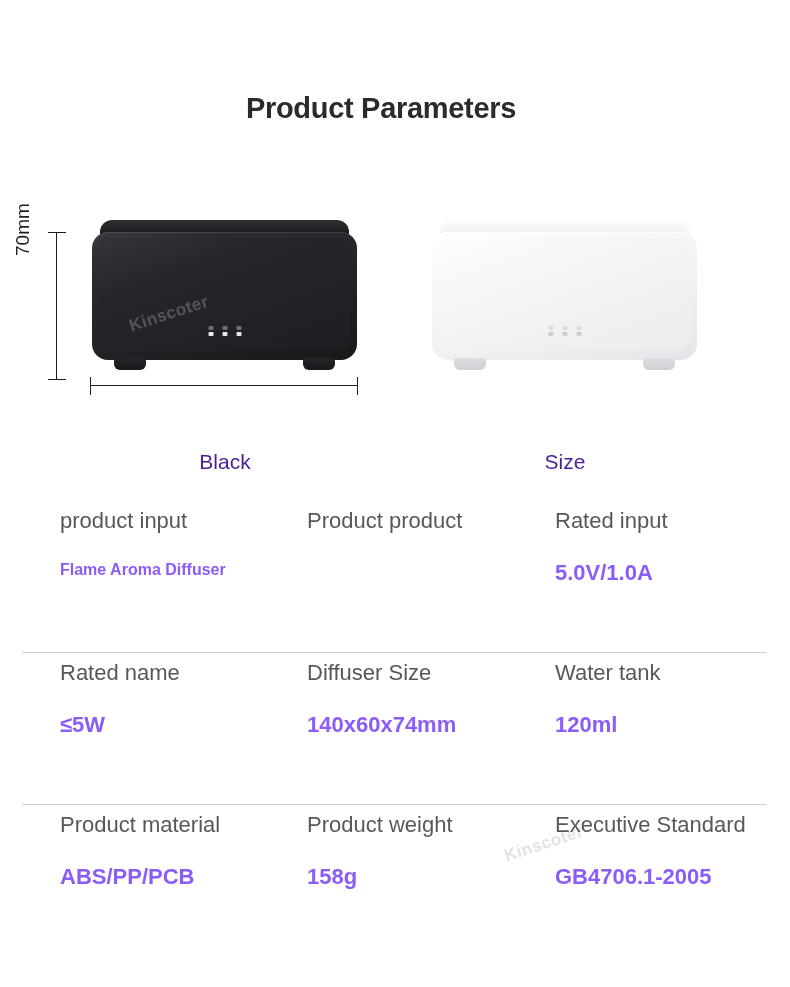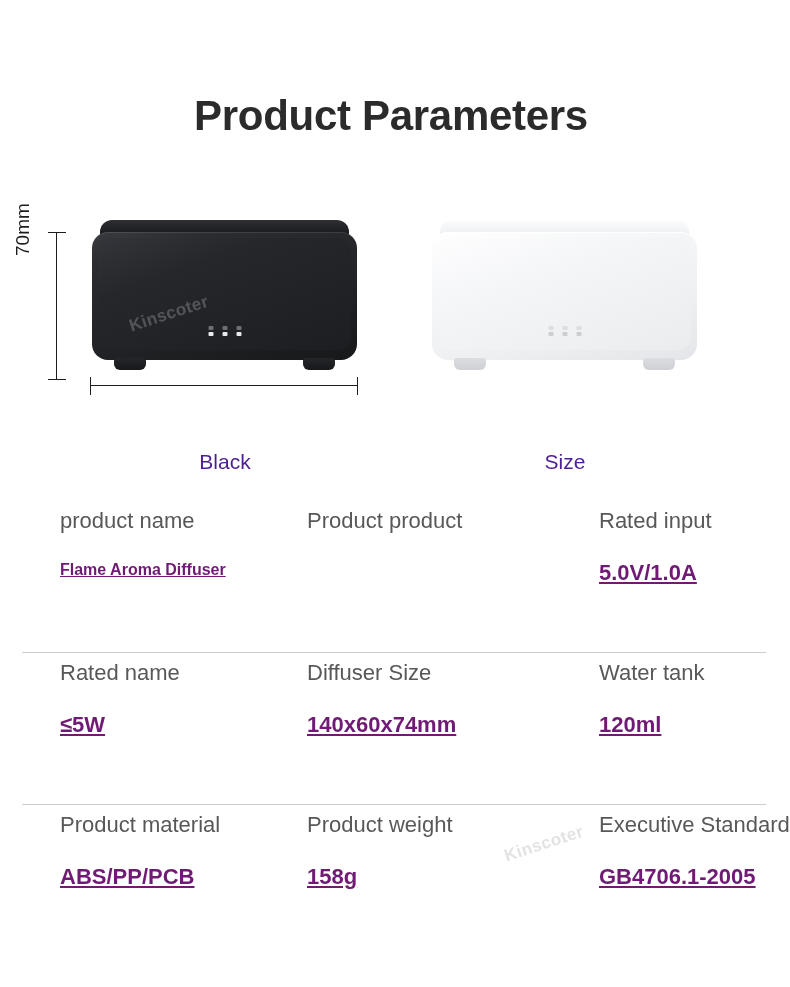--- a/index.html
+++ b/index.html
@@ -16,24 +16,24 @@
     position: relative;
     width: 790px;
     height: 987px;
     background: #ffffff;
   }
 
   
   .page-title {
     position: absolute;
     top: 92px;
-    left: 14px;
+    left: 4px;
     width: 754px;
     text-align: center;
-    font-size: 42px;
+    font-size: 29px;
     font-weight: bold;
     letter-spacing: -0.3px;
     color: #2b2b2b;
   }
 
   
   .showcase {
     position: absolute;
     top: 200px;
     left: 0;
@@ -231,37 +231,36 @@
     position: relative;
     height: 152px;
   }
 
   .spec-cell {
     position: absolute;
     top: 0;
   }
   .spec-cell.c0 { left: 60px; }
   .spec-cell.c1 { left: 307px; }
-  .spec-cell.c2 { left: 555px; margin-left: 44px; }
+  .spec-cell.c2 { left: 555px; }
 
   .spec-label {
     font-size: 22px;
     color: #585858;
     white-space: nowrap;
     line-height: 1.2;
   }
 
   .spec-value {
     margin-top: 26px;
     font-size: 22px;
     font-weight: bold;
-    color: #701a75;
+    color: #8b5cf6;
     white-space: nowrap;
     line-height: 1.2;
-    text-decoration: underline;
   }
   .spec-value.small {
     font-size: 16px;
   }
 
   .divider {
     position: absolute;
     left: 22px;
     width: 744px;
     height: 1px;
@@ -345,21 +344,21 @@
     </div>
 
     <div class="color-label black-label">Black</div>
     <div class="color-label white-label">Size</div>
   </div>
 
   <div class="specs">
 
     <div class="spec-row">
       <div class="spec-cell c0">
-        <div class="spec-label">product name</div>
+        <div class="spec-label">product input</div>
         <div class="spec-value small">Flame Aroma Diffuser</div>
       </div>
       <div class="spec-cell c1">
         <div class="spec-label">Product product</div>
       </div>
       <div class="spec-cell c2">
         <div class="spec-label">Rated input</div>
         <div class="spec-value">5.0V/1.0A</div>
       </div>
       <div class="divider" style="top: 144px;"></div>

